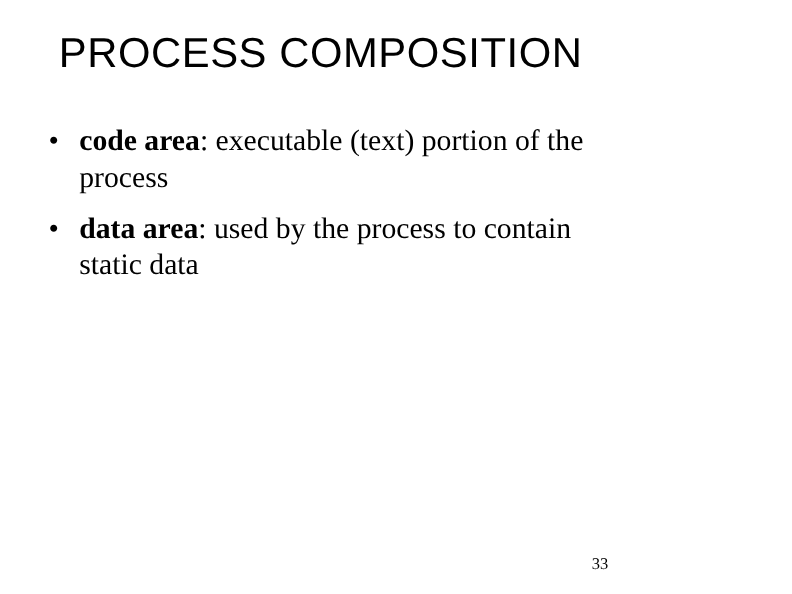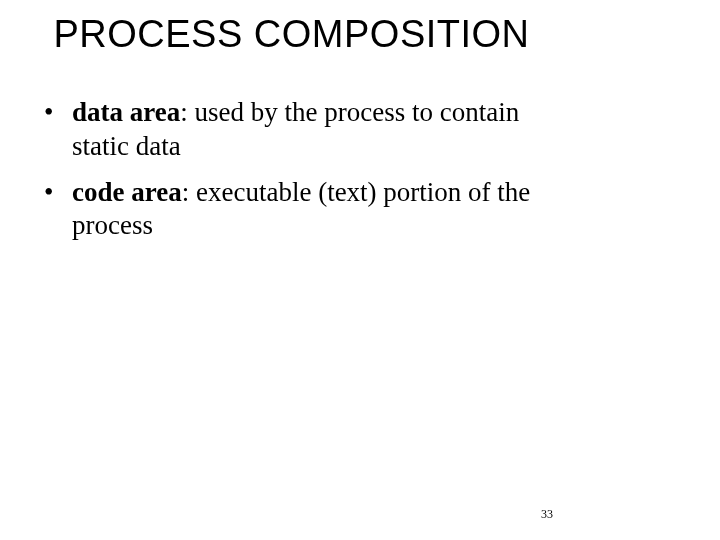--- a/index.html
+++ b/index.html
@@ -8,21 +8,21 @@
     width: 720px;
     height: 540px;
     background: #ffffff;
     font-family: "Times New Roman", Times, serif;
     color: #000;
   }
   .slide {
     box-sizing: border-box;
     width: 583px;
     height: 540px;
-    padding: 3px 40px 0 40px;
+    padding: 18px 40px 0 40px;
     position: relative;
   }
   .title {
     font-family: Arial, Helvetica, sans-serif;
     font-size: 38px;
     font-weight: 400;
     text-align: center;
     margin: 10px 0 40px 0;
     letter-spacing: 0.5px;
   }
@@ -44,29 +44,29 @@
     width: 28px;
     text-indent: 0;
   }
   .term {
     font-weight: bold;
   }
   .page-num {
     position: absolute;
     bottom: 18px;
     right: 30px;
-    font-size: 12px;
+    font-size: 15px;
     font-family: "Times New Roman", Times, serif;
   }
 </style>
 </head>
 <body>
 
 <div class="slide">
   <div class="title">PROCESS COMPOSITION</div>
 
   <ul class="bullets">
+    <li><span class="term">code area</span><span>: executable (text) portion of the process</span></li>
     <li><span class="term">data area</span><span>: used by the process to contain static data</span></li>
-    <li><span class="term">code area</span><span>: executable (text) portion of the process</span></li>
   </ul>
 
   <div class="page-num">33</div>
 </div>
 
 </body></html>

